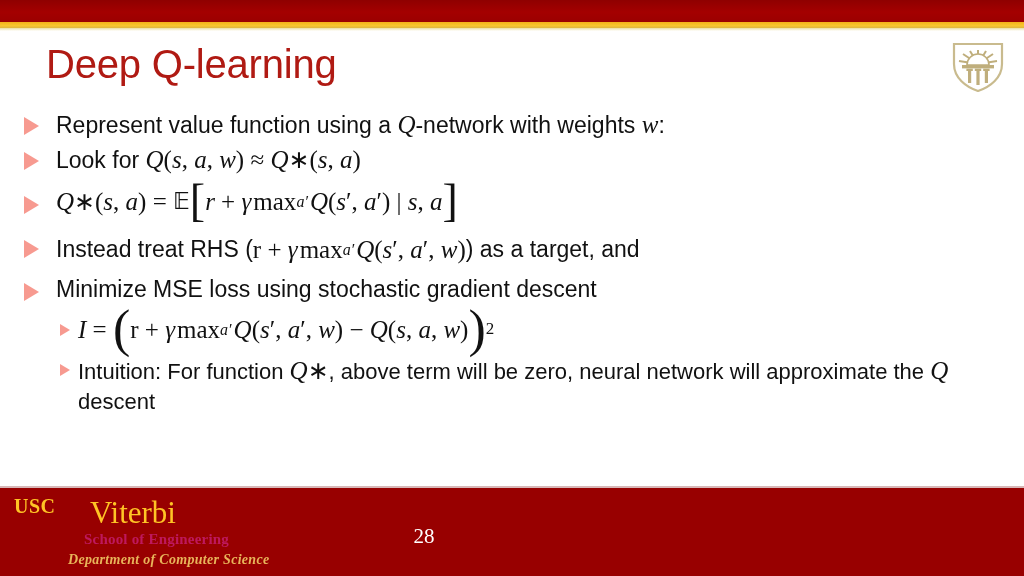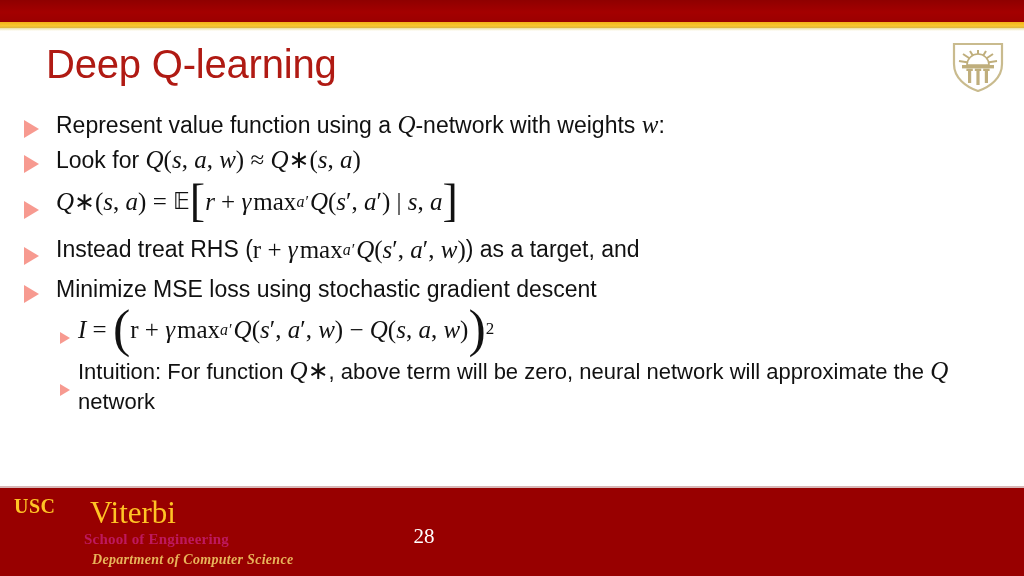--- a/index.html
+++ b/index.html
@@ -63,21 +63,21 @@
 
   
   .content {
     position: absolute;
     left: 0;
     top: 108px;
     width: 1024px;
   }
   .bullet-row {
     display: flex;
-    align-items: center;
+    align-items: flex-start;
     padding-left: 24px;
     margin-bottom: 2px;
   }
   .bullet-row.lvl2 {
     padding-left: 60px;
   }
   .marker {
     flex: 0 0 auto;
     width: 0; height: 0;
     border-top: 9px solid transparent;
@@ -204,21 +204,21 @@
     left: 84px;
     top: 531px;
     font-family: "Liberation Serif", serif;
     font-size: 15px;
     font-weight: 700;
     color: #be185d;
     letter-spacing: 0.2px;
   }
   .dept-line {
     position: absolute;
-    left: 92px;
+    left: 68px;
     top: 552px;
     font-family: "Liberation Serif", serif;
     font-size: 14px;
     font-style: italic;
     font-weight: 700;
     color: #e8b45a;
     letter-spacing: 0.3px;
   }
   .page-num {
     position: absolute;
@@ -376,21 +376,21 @@
         <span class="math">w</span>
         <span class="math up">)</span>
         <span class="bigpar">)</span>
         <span class="sup2">2</span>
     </span>
   </div>
 
   <div class="bullet-row lvl2" style="margin-top:2px;">
     <span class="marker"></span>
     <span class="line-text">
-      <span>Intuition: For function </span><span class="math">Q</span><span class="math up">∗</span><span>, above term will be zero, neural network will approximate the </span><span class="math">Q</span><span> network</span>
+      <span>Intuition: For function </span><span class="math">Q</span><span class="math up">∗</span><span>, above term will be zero, neural network will approximate the </span><span class="math">Q</span><span> descent</span>
     </span>
   </div>
 
 </div>
 
 <div class="footer-hairline"></div>
 <div class="footer"></div>
 <div class="usc-word">USC</div>
 <div class="viterbi-word">Viterbi</div>
 <div class="school-line">School of Engineering</div>

